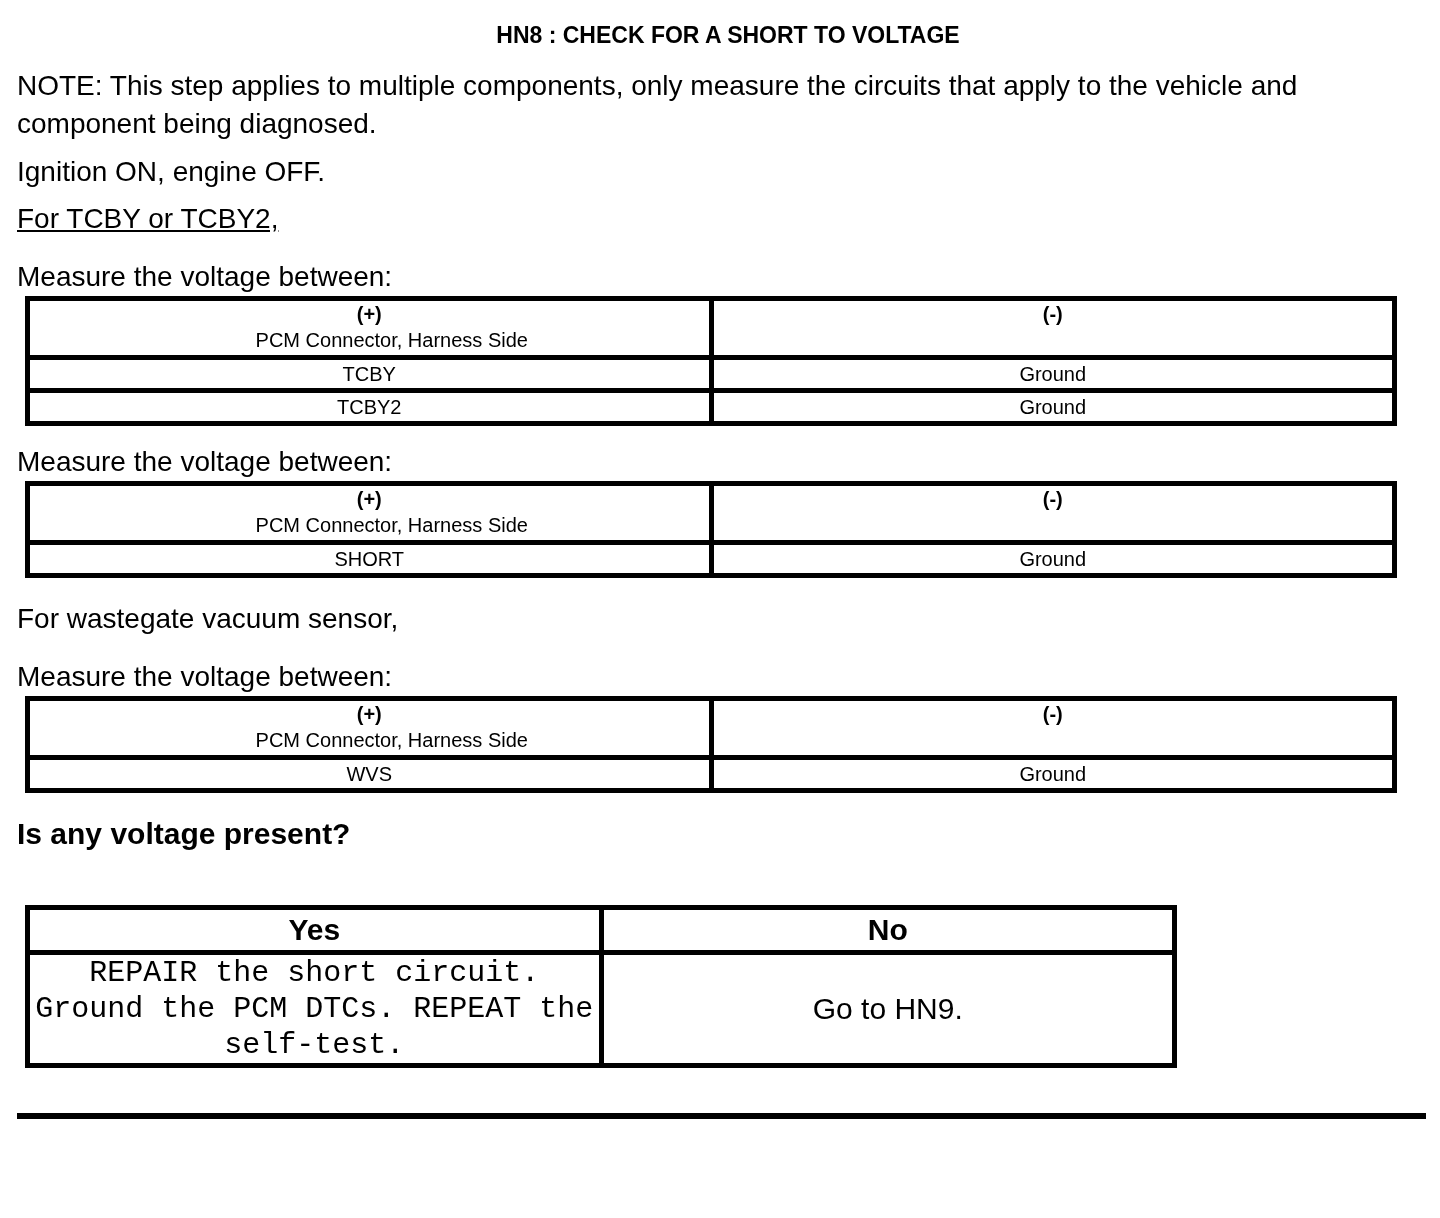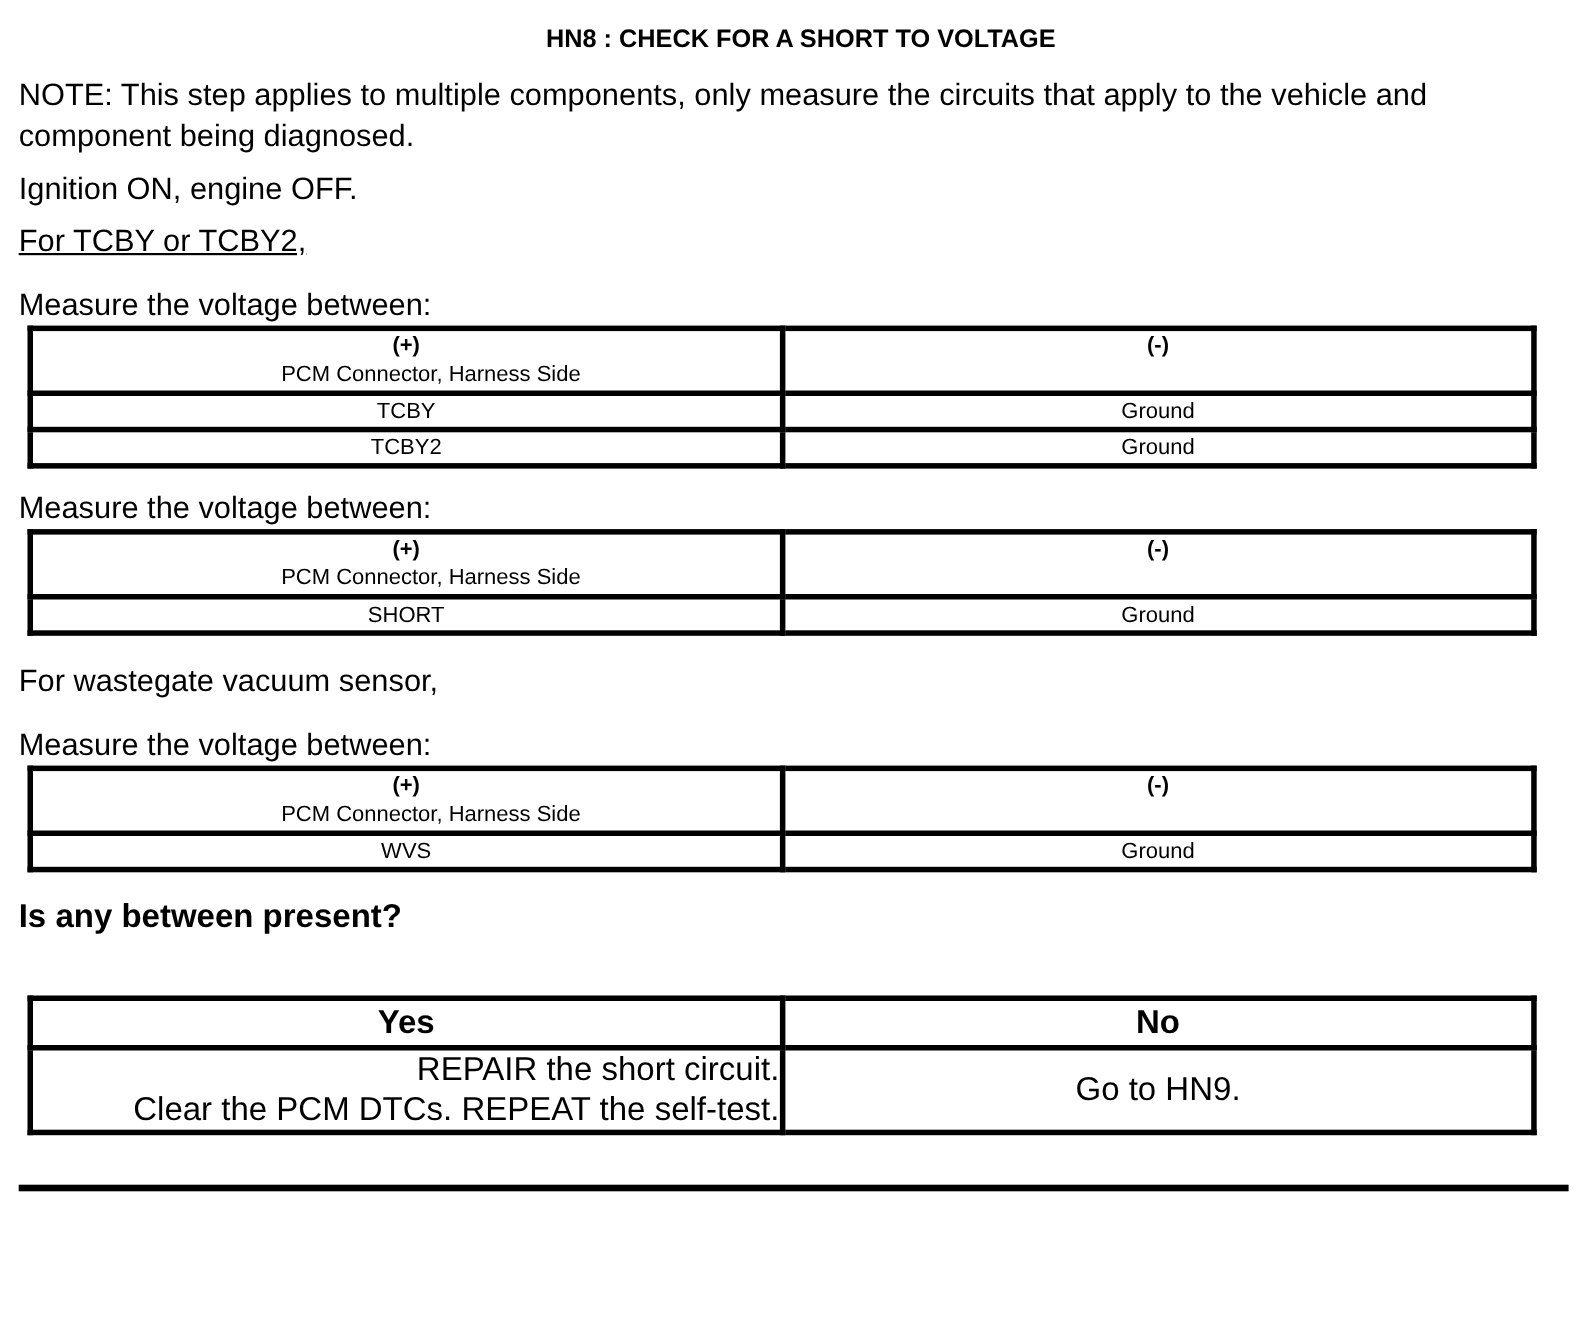--- a/index.html
+++ b/index.html
@@ -70,21 +70,21 @@
   table.meas td.data-cell {
     height: 28px;
     line-height: 26px;
   }
   .sign { font-weight: bold; }
   .sub  { font-weight: normal; margin-left: 45px; }
 
   table.decision {
     border-collapse: collapse;
     table-layout: fixed;
-    width: 1372px;
+    width: 1152px;
     margin: 52px 0 0 8px;
   }
   table.decision th,
   table.decision td {
     border: 5px solid #000;
     width: 50%;
     font-size: 30px;
   }
   table.decision th {
     font-weight: bold;
@@ -92,23 +92,24 @@
     height: 40px;
     line-height: 36px;
     padding: 0;
   }
   table.decision td {
     height: 72px;
     line-height: 36px;
     padding: 0;
   }
   td.yes-cell {
-    text-align: right;
+    text-align: center;
     vertical-align: top;
     padding-left: 2px;
+    font-family: Liberation Mono, monospace;
   }
   td.no-cell {
     text-align: center;
     vertical-align: middle;
   }
 
   .bottom-rule {
     margin-top: 45px;
     width: 1409px;
     height: 6px;
@@ -185,32 +186,32 @@
           <div class="sign">(-)</div>
         </td>
       </tr>
       <tr>
         <td class="data-cell">WVS</td>
         <td class="data-cell">Ground</td>
       </tr>
     </tbody>
   </table>
 
-  <p class="question-text">Is any between present?</p>
+  <p class="question-text">Is any voltage present?</p>
 
   <table class="decision">
     <tbody>
       <tr>
         <th>Yes</th>
         <th>No</th>
       </tr>
       <tr>
         <td class="yes-cell">
           <div>REPAIR the short circuit.</div>
-          <div>Clear the PCM DTCs. REPEAT the self-test.</div>
+          <div>Ground the PCM DTCs. REPEAT the self-test.</div>
         </td>
         <td class="no-cell">Go to HN9.</td>
       </tr>
     </tbody>
   </table>
 
   <div class="bottom-rule"></div>
 
 </div>
 

